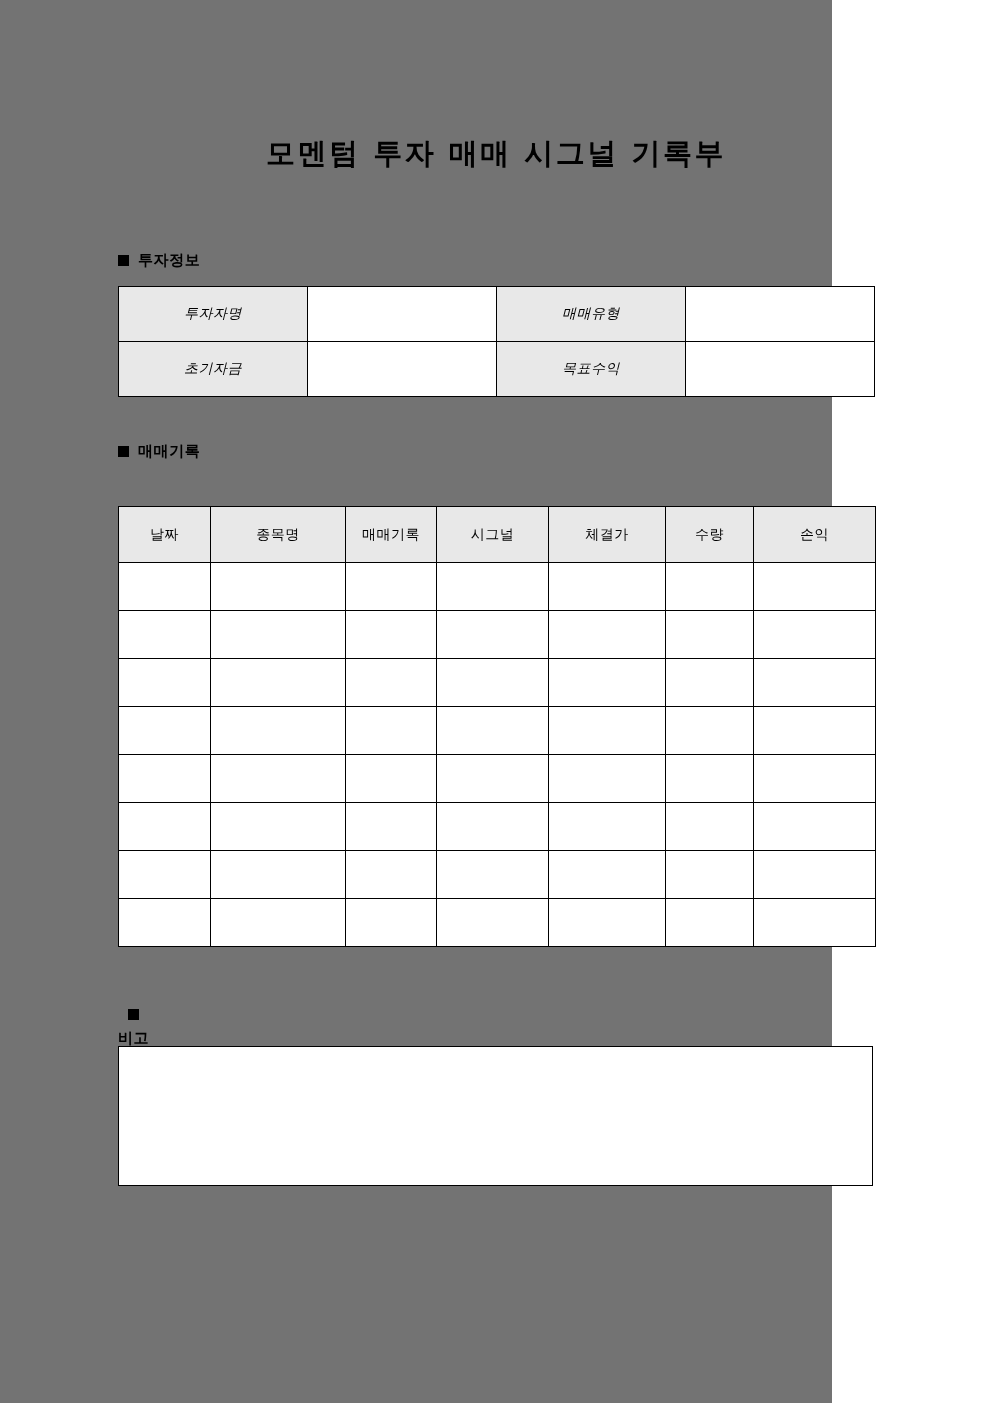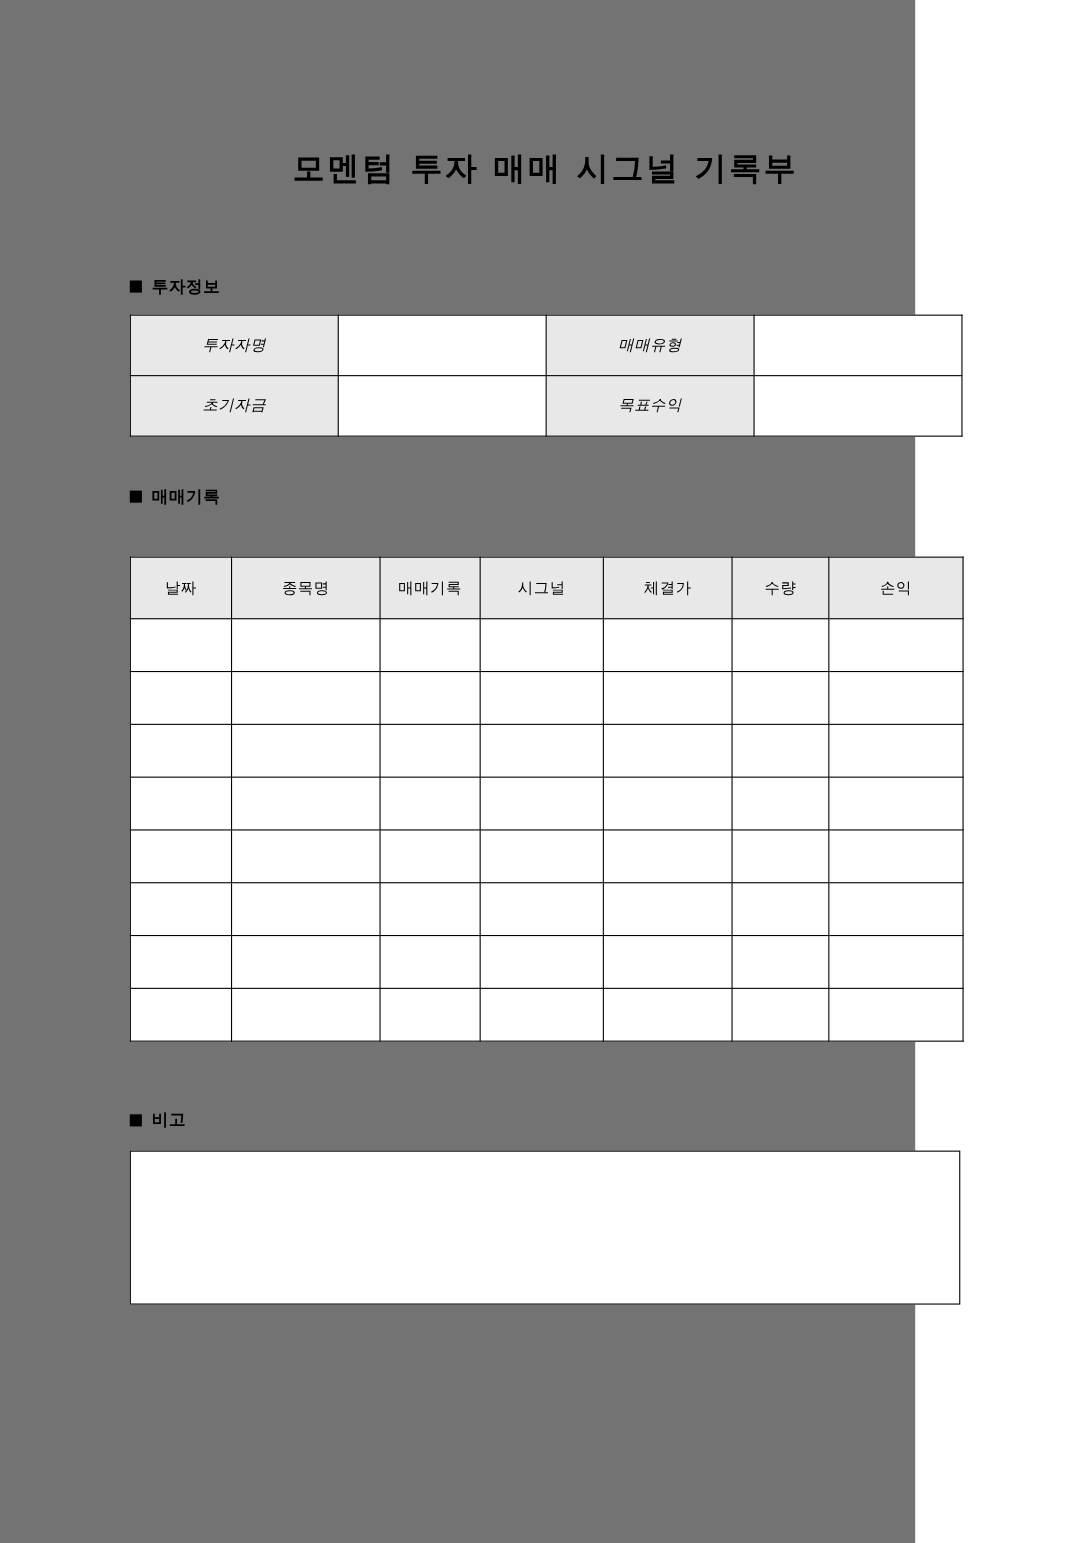--- a/index.html
+++ b/index.html
@@ -53,21 +53,21 @@
   }
   .bullet-square {
     display: inline-block;
     width: 11px;
     height: 11px;
     background: #000000;
     flex: 0 0 auto;
   }
   #head-info   { top: 251px; }
   #head-trades { top: 442px; }
-  #head-notes  { top: 1009px; }
+  #head-notes  { top: 1009px; flex-direction: column; }
 
   
   .grid {
     position: absolute;
     left: 118px;
     border-collapse: collapse;
     table-layout: fixed;
     background: #ffffff;
   }
   .grid td, .grid th {

